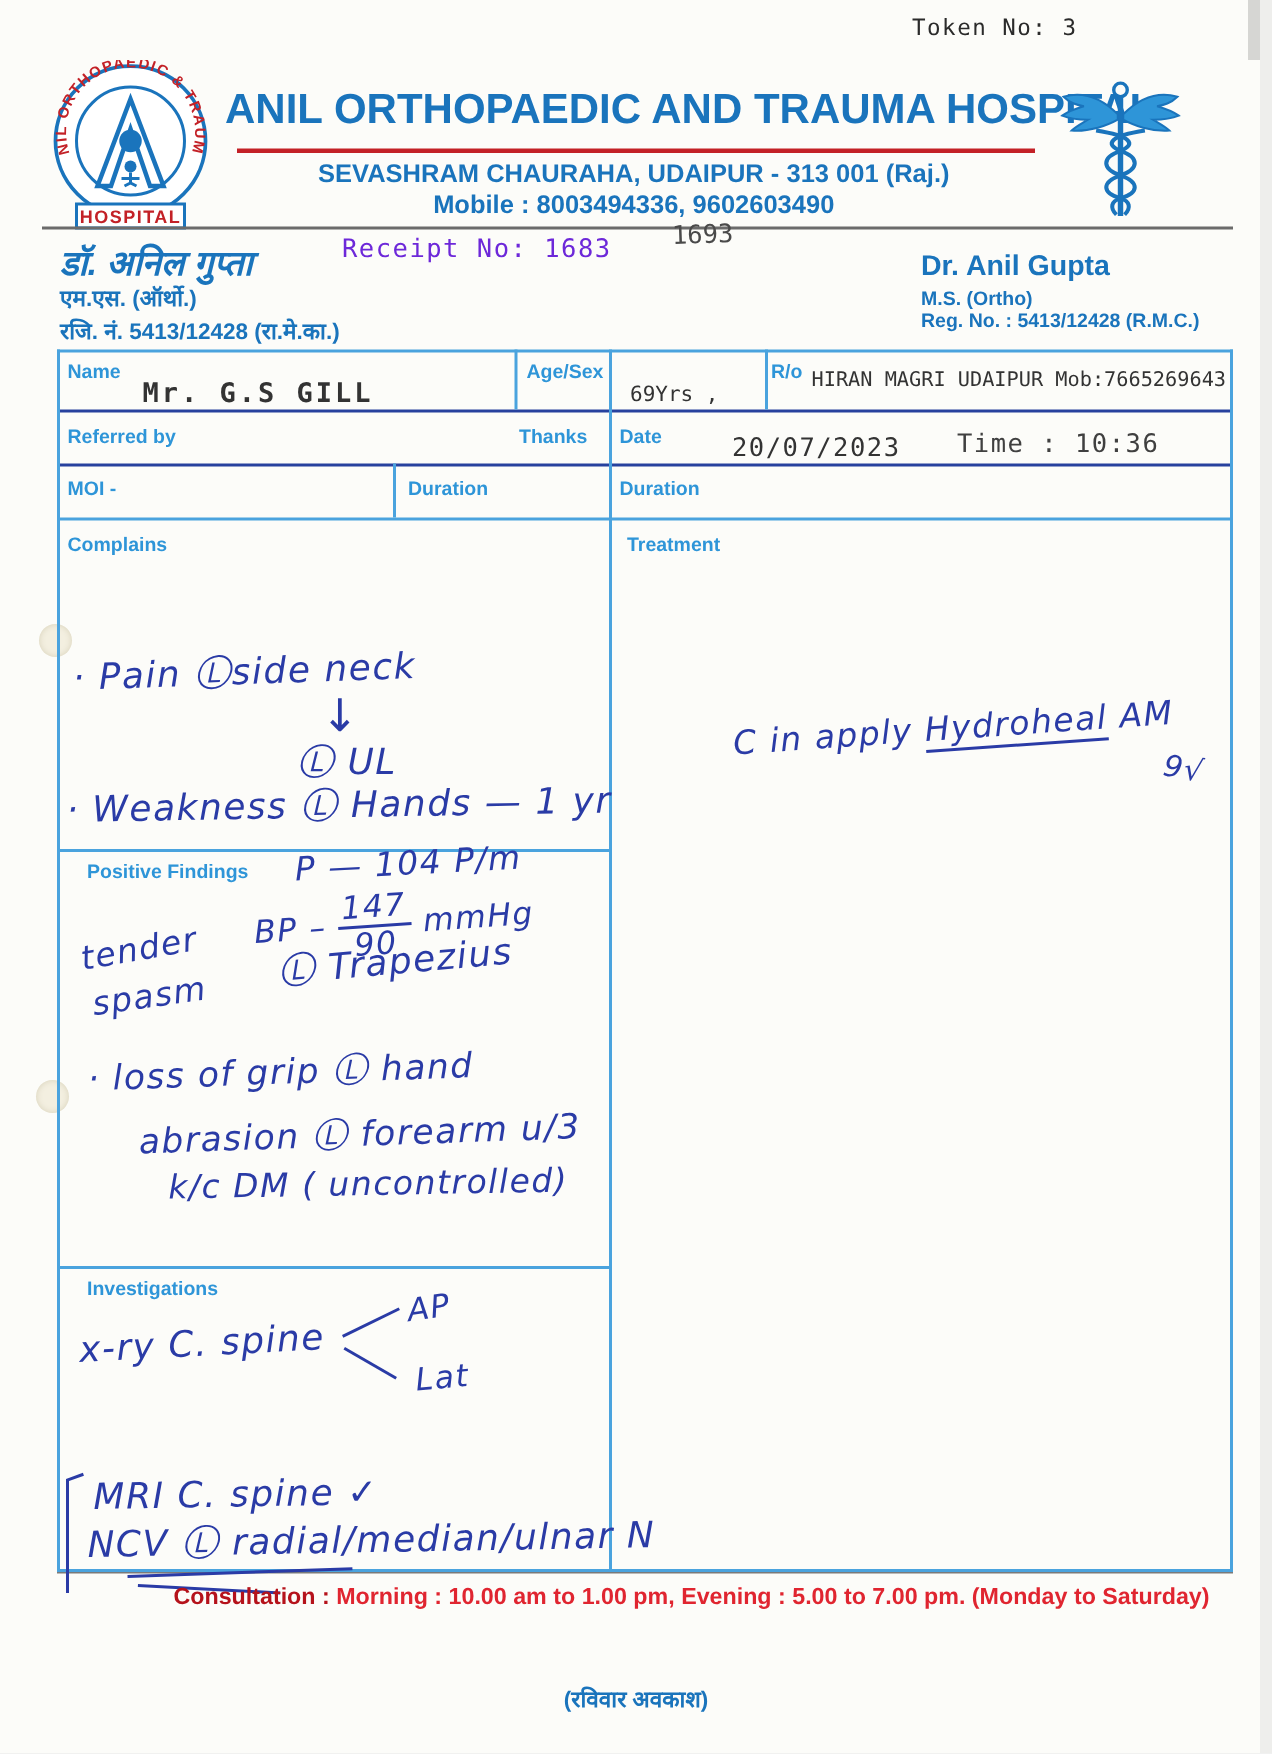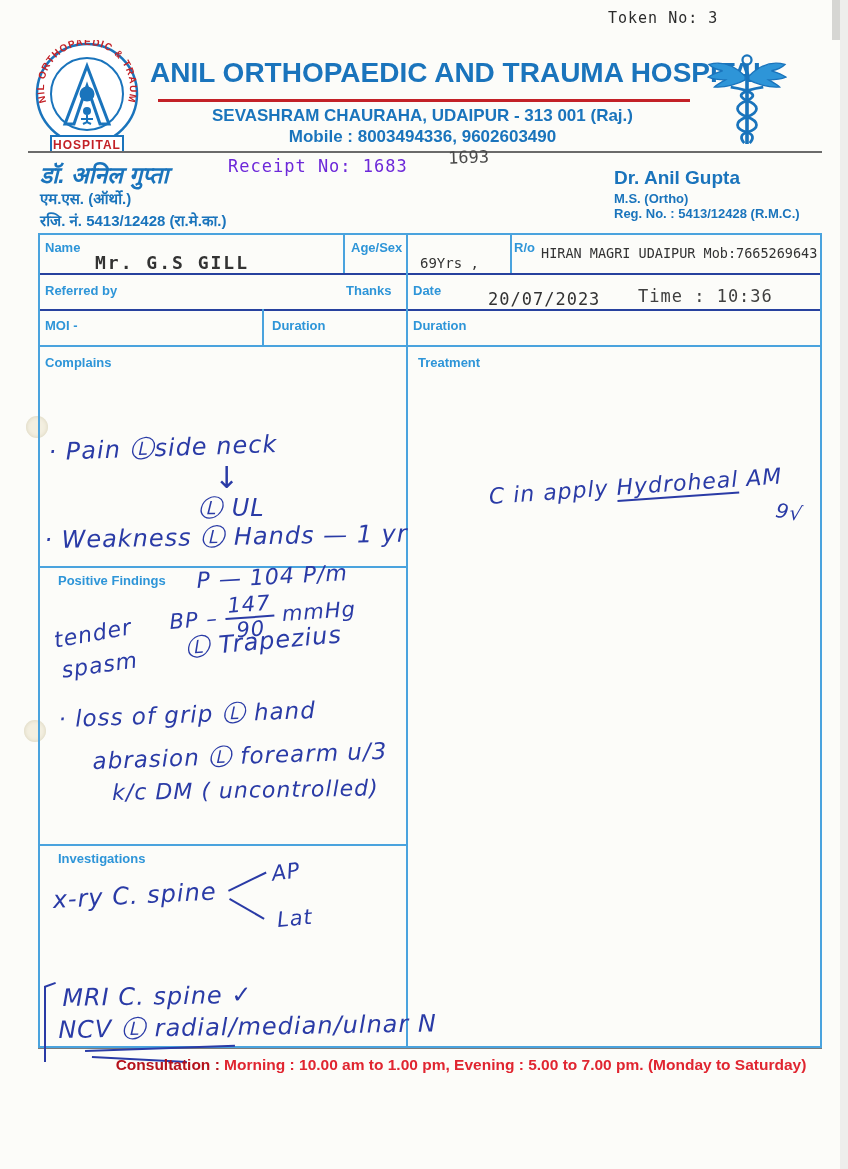--- a/index.html
+++ b/index.html
@@ -160,14 +160,15 @@
   <div class="hw" style="left:62px;top:984px;font-size:24px;transform:rotate(-1deg);">MRI   C. spine ✓</div>
   <div class="hw" style="left:58px;top:1014px;font-size:24px;transform:rotate(-1deg);">NCV Ⓛ radial/median/ulnar N</div>
   <div class="inkline" style="left:44px;top:986px;width:2px;height:76px;"></div>
   <div class="inkline" style="left:44px;top:986px;width:12px;height:2px;transform:rotate(-20deg);"></div>
   <div class="inkline" style="left:85px;top:1050px;width:150px;height:2px;transform:rotate(-2deg);"></div>
   <div class="inkline" style="left:92px;top:1056px;width:95px;height:2px;transform:rotate(3deg);"></div>
 
   <div class="footer-red" style="top:1056px;font-size:15.5px;">
     <span style="color:#b5121b;">Consultation :</span><span> Morning : 10.00 am to 1.00 pm,  Evening : 5.00 to 7.00 pm. (Monday to Saturday)</span>
   </div>
+  <div class="footer-hindi" style="top:1122px;font-size:15px;">(रविवार अवकाश)</div>
 
 </div>
 
 </body></html>

